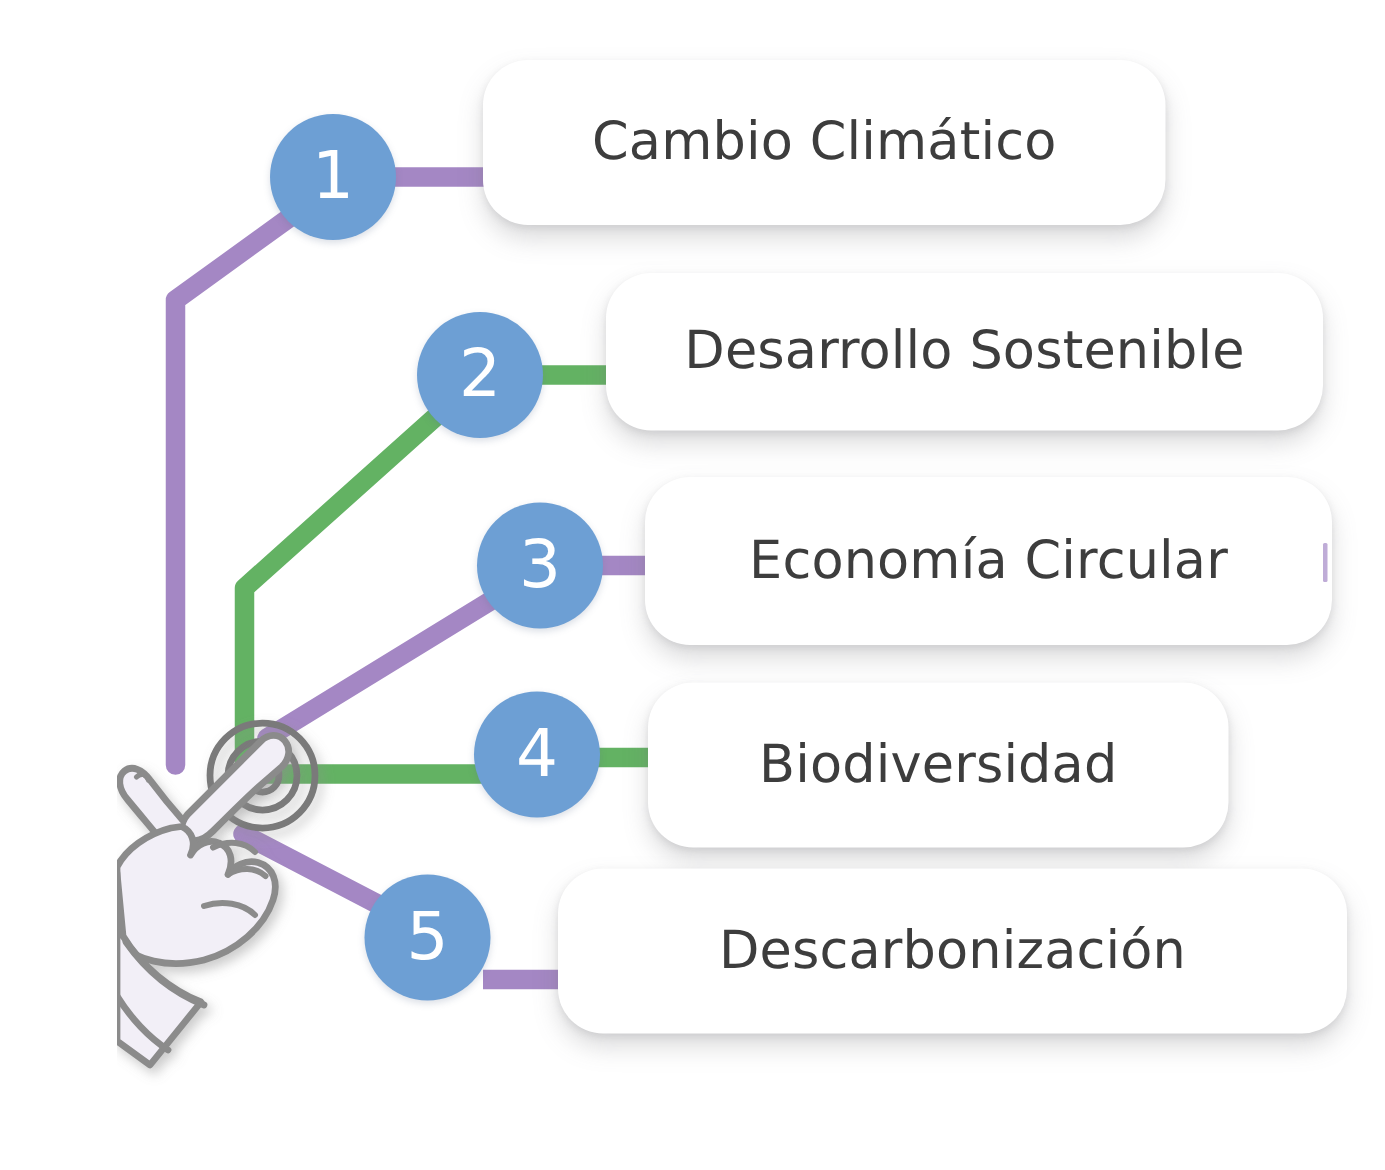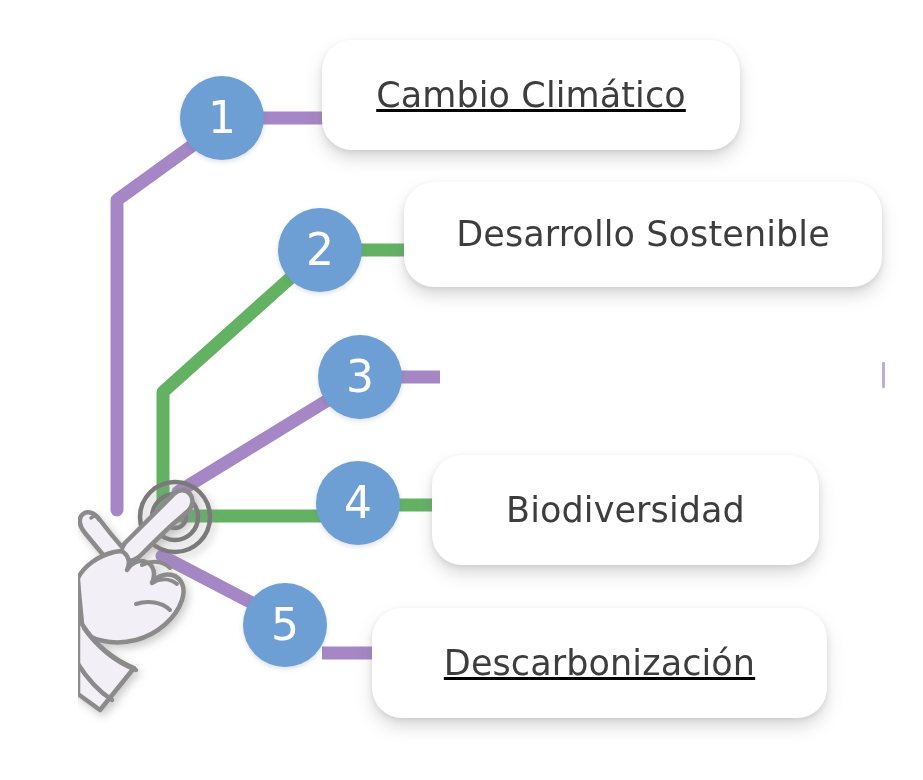--- a/index.html
+++ b/index.html
@@ -27,25 +27,25 @@
     padding:0 26px;
   }
   .card-label{
     color:#3d3d3d;
     font-size:35px;
     line-height:1.1;
     font-weight:400;
     white-space:nowrap;
     letter-spacing:.1px;
   }
-  .card.c1{left:322px;top:40px;width:418px;height:110px;text-decoration:underline;}
+  .card.c1{left:322px;top:40px;width:455px;height:110px;}
   .card.c2{left:404px;top:182px;width:478px;height:105px;align-items:center;}
   .card.c3{left:430px;top:318px;width:458px;height:112px;}
   .card.c4{left:432px;top:455px;width:387px;height:110px;}
-  .card.c5{left:372px;top:608px;width:455px;height:110px;text-decoration:underline;}
+  .card.c5{left:372px;top:579px;width:526px;height:110px;}
 
   
   .caret{
     position:absolute;z-index:3;
     left:882px;top:362px;width:3px;height:26px;
     background:#b49ed0;opacity:.85;border-radius:1px;
   }
 
   
   .node{
@@ -86,20 +86,23 @@
 
     <line x1="162" y1="556" x2="258" y2="606" stroke="#a487c4" stroke-width="13" stroke-linecap="round"></line>
     <line x1="322" y1="653" x2="382" y2="653" stroke="#a487c4" stroke-width="13" stroke-linecap="butt"></line>
   </svg>
 
   <div class="card c1">
     <span class="card-label">Cambio Climático</span>
   </div>
   <div class="card c2">
     <span class="card-label">Desarrollo Sostenible</span>
+  </div>
+  <div class="card c3">
+    <span class="card-label">Economía Circular</span>
   </div>
   <div class="card c4">
     <span class="card-label">Biodiversidad</span>
   </div>
   <div class="card c5">
     <span class="card-label">Descarbonización</span>
   </div>
 
   <div class="caret"></div>
 

